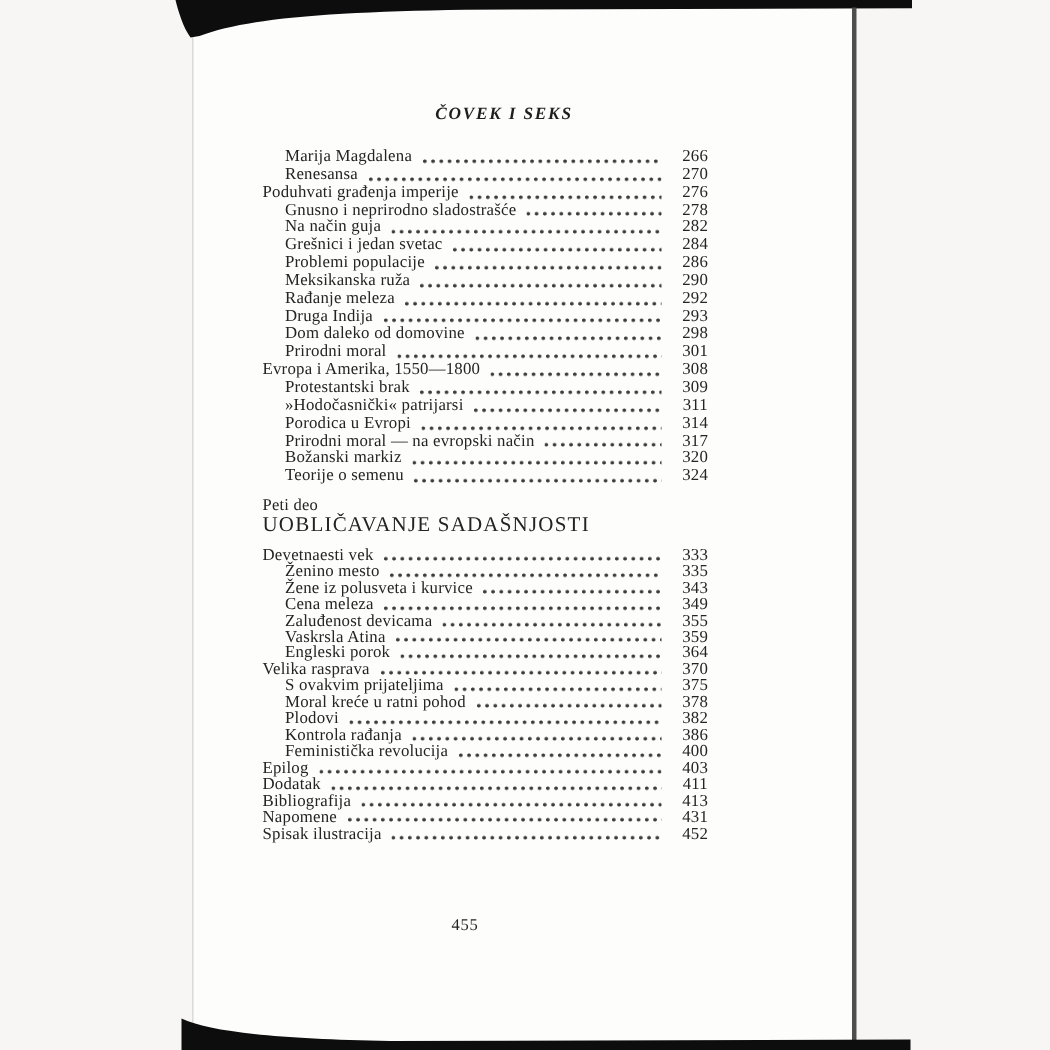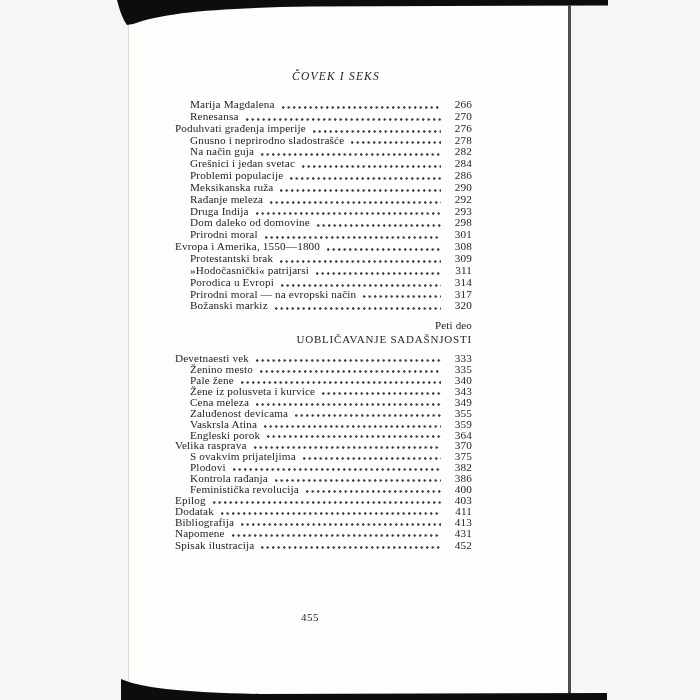--- a/index.html
+++ b/index.html
@@ -16,40 +16,40 @@
   .edge-svg{position:absolute;left:0;pointer-events:none;}
   #edge-top{top:0;}
   #edge-bottom{top:666px;}
   .right-edge-line{
     position:absolute;left:568px;top:5px;width:3px;height:690px;
     background:#4e4e4e;
   }
   .header-title{
     position:absolute;left:336px;top:70px;transform:translateX(-50%);
     font-style:italic;font-size:11.5px;letter-spacing:1.2px;white-space:nowrap;
-    font-weight:normal;color:#1e1e1e;
+    font-weight:bold;color:#1e1e1e;
   }
   .toc-wrap{
     position:absolute;left:175px;top:99px;width:297px;
     font-size:11.2px;letter-spacing:0.15px;
   }
   .toc-row{display:flex;align-items:flex-start;line-height:11.85px;}
   .toc2 .toc-row{line-height:10.9px;}
   .toc-row.indent-1{padding-left:15px;}
   .toc-row.extra-gap{margin-top:1px;}
   .toc-title{white-space:nowrap;}
   .leader{
     flex:1;align-self:flex-end;height:3px;margin:0 5px 2px 7px;
     background-image:radial-gradient(circle at 1.2px 1.5px,#3c3c3c 1px,rgba(0,0,0,0) 1.4px);
     background-size:5.5px 3px;background-repeat:repeat-x;
   }
   .toc-page{width:26px;text-align:right;white-space:nowrap;}
-  .section-heading{margin:7px 0 7px 0;text-align:right;}
+  .section-heading{margin:7px 0 7px 0;}
   .heading-line1{font-size:11px;line-height:13px;}
-  .heading-line2{font-size:11px;line-height:14px;letter-spacing:0.8px;}
+  .heading-line2{font-size:14px;line-height:14px;letter-spacing:0.8px;}
   .footer-page-number{
     position:absolute;left:310px;top:611px;transform:translateX(-50%);
     font-size:11px;letter-spacing:0.5px;
   }
 </style>
 </head>
 <body>
 
 <div class="scan-page"></div>
 
@@ -149,45 +149,45 @@
       </div>
       <div class="toc-row indent-1">
         <span class="toc-title">Prirodni moral — na evropski način</span>
         <span class="leader"></span>
         <span class="toc-page">317</span>
       </div>
       <div class="toc-row indent-1">
         <span class="toc-title">Božanski markiz</span>
         <span class="leader"></span>
         <span class="toc-page">320</span>
+      </div>
+      <div class="toc-row indent-1">
+        <span class="toc-title">Teorije o semenu</span>
+        <span class="leader"></span>
+        <span class="toc-page">324</span>
       </div>
     </div>
 
   <div class="section-heading">
     <div class="heading-line1">Peti deo</div>
     <div class="heading-line2">UOBLIČAVANJE SADAŠNJOSTI</div>
   </div>
 
   <div class="toc toc2">
       <div class="toc-row indent-0">
         <span class="toc-title">Devetnaesti vek</span>
         <span class="leader"></span>
         <span class="toc-page">333</span>
       </div>
       <div class="toc-row indent-1">
         <span class="toc-title">Ženino mesto</span>
         <span class="leader"></span>
         <span class="toc-page">335</span>
       </div>
       <div class="toc-row indent-1">
-        <span class="toc-title">Pale žene</span>
-        <span class="leader"></span>
-        <span class="toc-page">340</span>
-      </div>
-      <div class="toc-row indent-1">
         <span class="toc-title">Žene iz polusveta i kurvice</span>
         <span class="leader"></span>
         <span class="toc-page">343</span>
       </div>
       <div class="toc-row indent-1">
         <span class="toc-title">Cena meleza</span>
         <span class="leader"></span>
         <span class="toc-page">349</span>
       </div>
       <div class="toc-row indent-1">
@@ -207,20 +207,25 @@
       </div>
       <div class="toc-row indent-0">
         <span class="toc-title">Velika rasprava</span>
         <span class="leader"></span>
         <span class="toc-page">370</span>
       </div>
       <div class="toc-row indent-1">
         <span class="toc-title">S ovakvim prijateljima</span>
         <span class="leader"></span>
         <span class="toc-page">375</span>
+      </div>
+      <div class="toc-row indent-1">
+        <span class="toc-title">Moral kreće u ratni pohod</span>
+        <span class="leader"></span>
+        <span class="toc-page">378</span>
       </div>
       <div class="toc-row indent-1">
         <span class="toc-title">Plodovi</span>
         <span class="leader"></span>
         <span class="toc-page">382</span>
       </div>
       <div class="toc-row indent-1">
         <span class="toc-title">Kontrola rađanja</span>
         <span class="leader"></span>
         <span class="toc-page">386</span>

